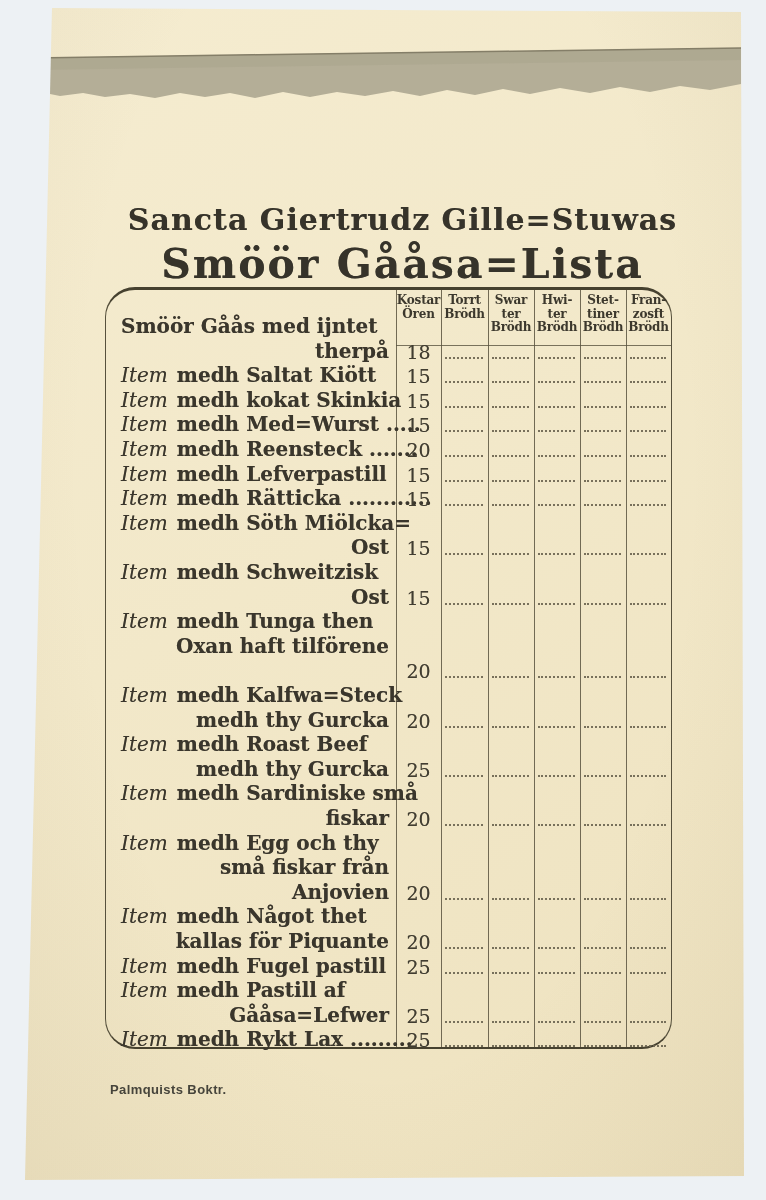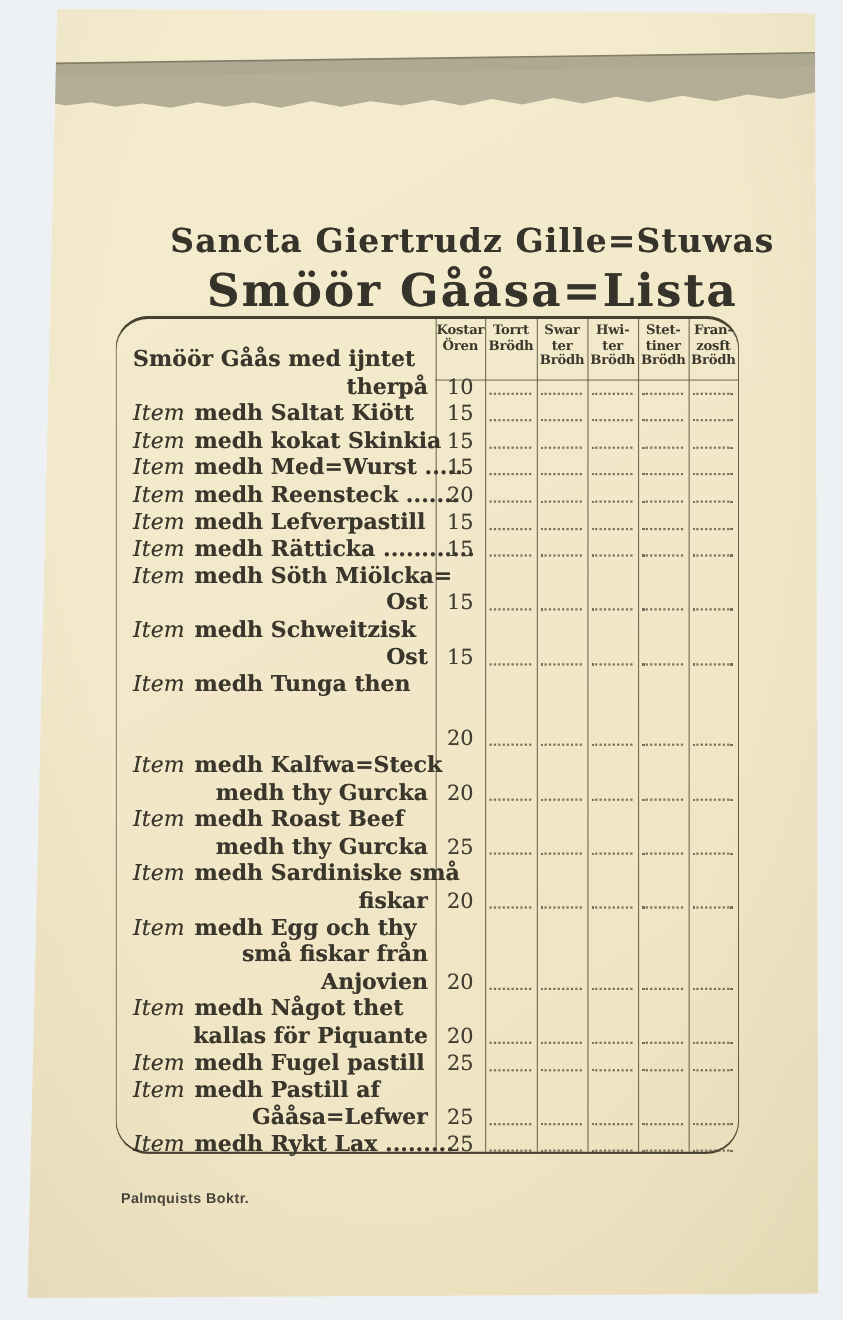--- a/index.html
+++ b/index.html
@@ -25,21 +25,20 @@
   }
 
   
   .tape{position:absolute;left:0;top:38px;width:720px;height:62px;}
 
   
   .title{
     position:absolute;left:95px;width:565px;text-align:center;
     font-weight:bold;color:#36332a;
     text-shadow:0 0 .5px rgba(54,51,42,.6);
-    margin-left:27px;
   }
   .title.t1{top:194px;font-size:30px;letter-spacing:1px;}
   .title.t2{top:232px;font-size:41px;letter-spacing:2px;}
 
   
   .menu-table{
     position:absolute;left:80px;top:279px;width:565px;height:757px;
     border-top:3px solid #46412f;
     border-left:1px solid #57513d;
     border-right:1px solid #57513d;
@@ -124,21 +123,21 @@
           <div>tiner</div>
           <div>Brödh</div>
         </div>
         <div class="hdr-cell" style="left: 520px; width: 45px;">
           <div>Fran-</div>
           <div>zosft</div>
           <div>Brödh</div>
         </div>
         <div class="row-line align-left" style="top: 24px;"><span>Smöör Gåås med ijntet</span></div>
         <div class="row-line align-right" style="top: 48.6px;"><span>therpå</span></div>
-        <div class="price-cell" style="left: 290px; width: 45px; top: 49.6px;">10</div>
+        <div class="price-cell" style="left: 290px; width: 45px; top: 49.6px;">18</div>
         <div class="dotted-leader" style="left: 339px; width: 38px; top: 66.6px;"></div>
         <div class="dotted-leader" style="left: 386px; width: 37px; top: 66.6px;"></div>
         <div class="dotted-leader" style="left: 432px; width: 37px; top: 66.6px;"></div>
         <div class="dotted-leader" style="left: 478px; width: 37px; top: 66.6px;"></div>
         <div class="dotted-leader" style="left: 524px; width: 36px; top: 66.6px;"></div>
         <div class="row-line align-left" style="top: 73.2px;"><span class="item-prefix">Item</span><span>medh Saltat Kiött</span></div>
         <div class="price-cell" style="left: 290px; width: 45px; top: 74.2px;">15</div>
         <div class="dotted-leader" style="left: 339px; width: 38px; top: 91.2px;"></div>
         <div class="dotted-leader" style="left: 386px; width: 37px; top: 91.2px;"></div>
         <div class="dotted-leader" style="left: 432px; width: 37px; top: 91.2px;"></div>
@@ -189,20 +188,21 @@
         <div class="dotted-leader" style="left: 524px; width: 36px; top: 263.4px;"></div>
         <div class="row-line align-left" style="top: 270px;"><span class="item-prefix">Item</span><span>medh Schweitzisk</span></div>
         <div class="row-line align-right" style="top: 294.6px;"><span>Ost</span></div>
         <div class="price-cell" style="left: 290px; width: 45px; top: 295.6px;">15</div>
         <div class="dotted-leader" style="left: 339px; width: 38px; top: 312.6px;"></div>
         <div class="dotted-leader" style="left: 386px; width: 37px; top: 312.6px;"></div>
         <div class="dotted-leader" style="left: 432px; width: 37px; top: 312.6px;"></div>
         <div class="dotted-leader" style="left: 478px; width: 37px; top: 312.6px;"></div>
         <div class="dotted-leader" style="left: 524px; width: 36px; top: 312.6px;"></div>
         <div class="row-line align-left" style="top: 319.2px;"><span class="item-prefix">Item</span><span>medh Tunga then</span></div>
+        <div class="row-line align-right" style="top: 343.8px;"><span>Oxan haft tilförene</span></div>
         <div class="price-cell" style="left: 290px; width: 45px; top: 369.4px;">20</div>
         <div class="dotted-leader" style="left: 339px; width: 38px; top: 386.4px;"></div>
         <div class="dotted-leader" style="left: 386px; width: 37px; top: 386.4px;"></div>
         <div class="dotted-leader" style="left: 432px; width: 37px; top: 386.4px;"></div>
         <div class="dotted-leader" style="left: 478px; width: 37px; top: 386.4px;"></div>
         <div class="dotted-leader" style="left: 524px; width: 36px; top: 386.4px;"></div>
         <div class="row-line align-left" style="top: 393px;"><span class="item-prefix">Item</span><span>medh Kalfwa=Steck</span></div>
         <div class="row-line align-right" style="top: 417.6px;"><span>medh thy Gurcka</span></div>
         <div class="price-cell" style="left: 290px; width: 45px; top: 418.6px;">20</div>
         <div class="dotted-leader" style="left: 339px; width: 38px; top: 435.6px;"></div>

